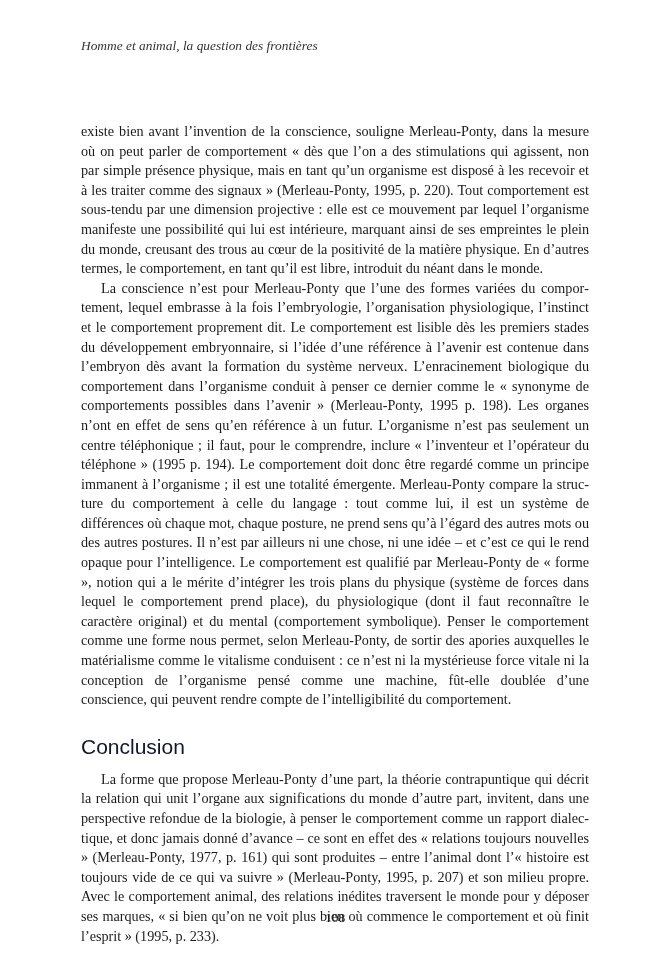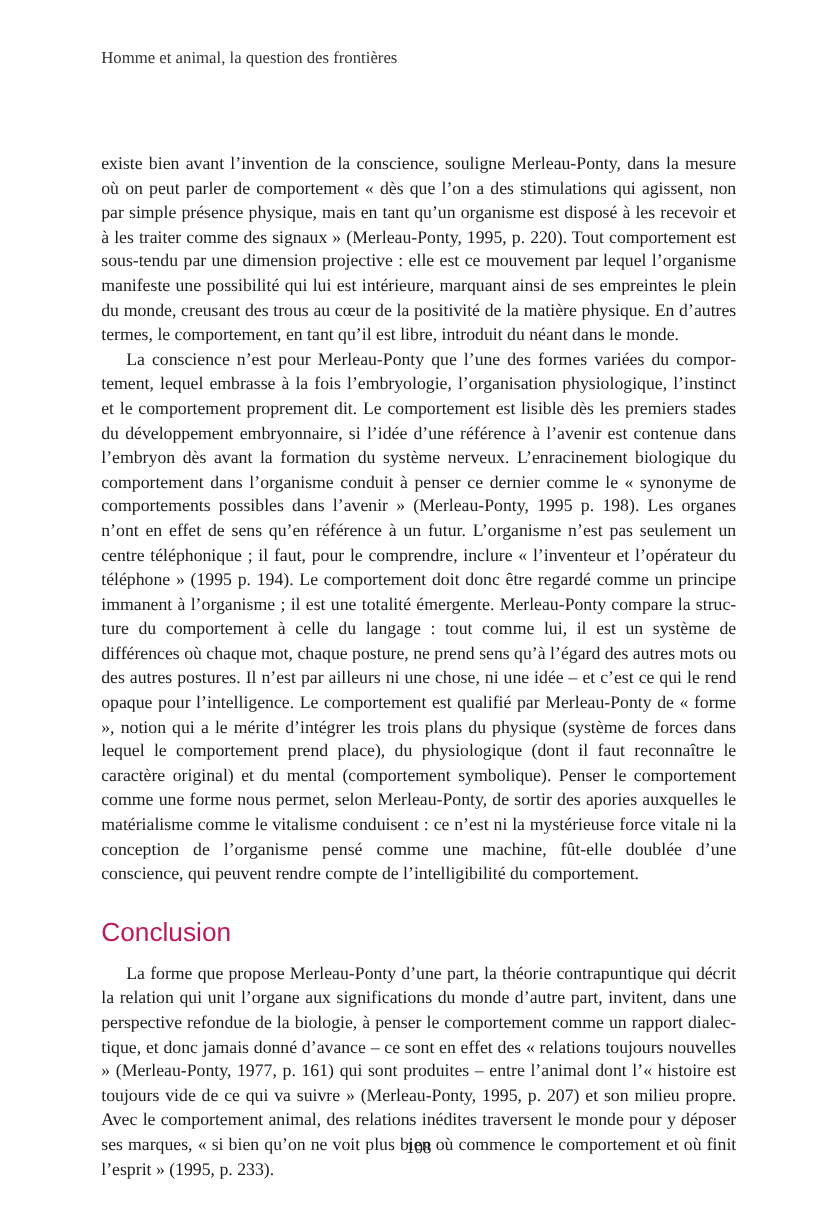--- a/index.html
+++ b/index.html
@@ -19,20 +19,21 @@
       position: absolute;
       left: 81px;
       top: 0;
       width: 508px;
       height: 976px;
     }
     .running-head {
       position: absolute;
       top: 38px;
       left: 0;
+      font-style: italic;
       font-size: 13.4px;
       color: #333;
       white-space: nowrap;
     }
     .body-text {
       position: absolute;
       top: 76px;
       left: 0;
       width: 508px;
       margin-top: 46px;
@@ -46,21 +47,21 @@
     }
     .para.indent {
       text-indent: 20px;
     }
     .section-heading {
       margin: 24px 0 10px 0;
       font-family: "Liberation Sans", "DejaVu Sans", sans-serif;
       font-weight: normal;
       font-size: 21px;
       line-height: 26px;
-      color: #be185d;
+      color: #0f172a;
     }
     .folio {
       position: absolute;
       top: 910px;
       left: 0;
       width: 508px;
       text-align: center;
       font-size: 13.5px;
       color: #1a1a1a;
     }

